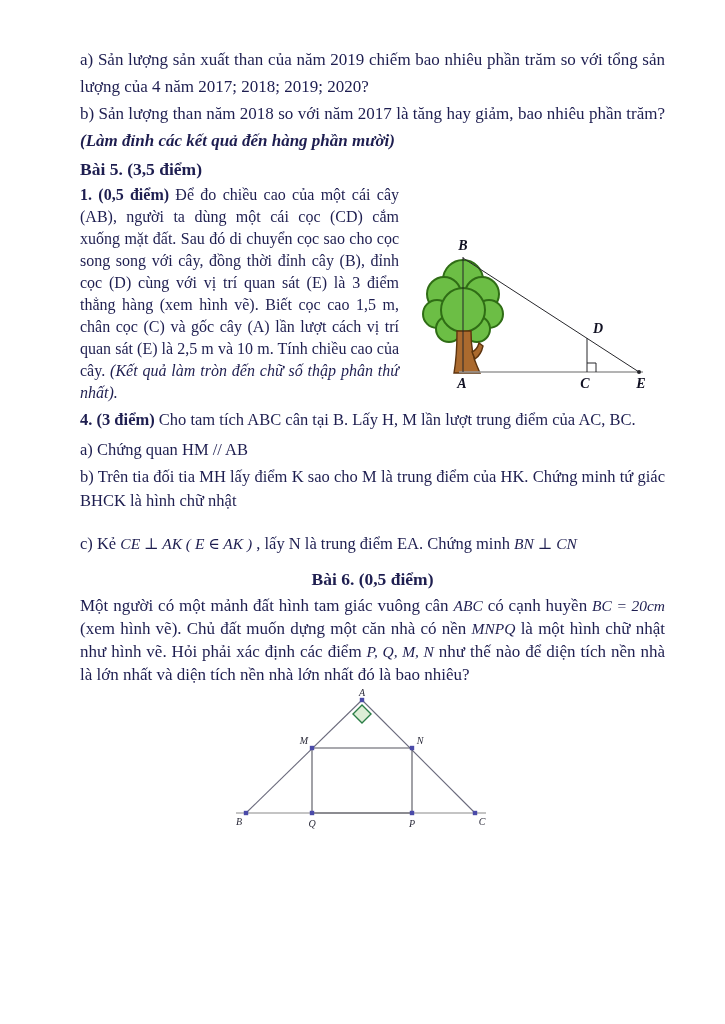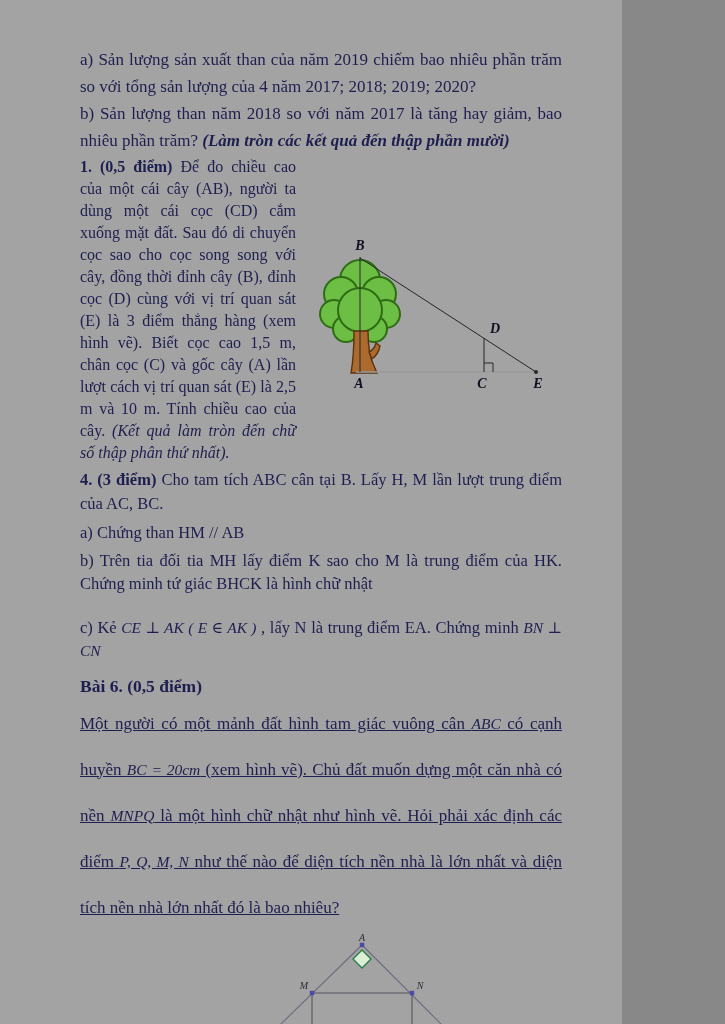--- a/index.html
+++ b/index.html
@@ -1,37 +1,37 @@
 <!DOCTYPE html>
 <html><head>
 <meta charset="utf-8">
 <style>
   html,body{margin:0;padding:0;background:#888;}
   .page{
     position:relative;
-    width:622px;height:1024px;
-    background:#a3a3a3;
+    width:725px;height:1024px;
+    background:#ffffff;
     overflow:hidden;
     font-family:"Liberation Serif","DejaVu Serif",serif;
     color:#1e1e50;
     box-sizing:border-box;
     padding:46px 60px 0 80px;
   }
   p{margin:0;}
   .para{font-size:17px;line-height:27px;text-align:justify;}
   .tight{font-size:16.5px;line-height:23.5px;text-align:justify;}
   .heading{font-size:17.5px;line-height:26px;font-weight:bold;margin-top:2px;margin-bottom:2px;}
   .b{font-weight:bold;}
   .i{font-style:italic;}
   .bi{font-weight:bold;font-style:italic;}
   .math{font-style:italic;font-size:15.5px;font-family:"Liberation Serif","DejaVu Serif",serif;}
-  .p1-row{display:flex;align-items:center;margin-top:2px;}
+  .p1-row{display:flex;align-items:flex-end;margin-top:2px;}
   .p1-text{width:368px;font-size:16px;line-height:22px;text-align:justify;}
   .p1-fig{width:252px;margin-left:14px;margin-top:16px;flex:0 0 auto;}
-  .wide{line-height:46px;text-decoration:underline;}
+  .wide{line-height:23px;}
   .fig2-wrap{margin-left:152px;margin-top:2px;width:270px;}
   
   .foliage{fill:#6cbe45;stroke:#2f6d15;stroke-width:2;}
   .trunk{fill:#ab6a2e;stroke:#5c330e;stroke-width:1.4;}
   .sightline{stroke:#26262b;stroke-width:1;fill:none;}
   .groundline{stroke:#9a9a9a;stroke-width:1.3;fill:none;}
   .ralight{stroke:#26262b;stroke-width:1;fill:none;}
   .fig1-label{font-family:"Liberation Serif","DejaVu Serif",serif;font-weight:bold;font-style:italic;font-size:14px;fill:#101022;}
   .fig2-label{font-family:"Liberation Serif","DejaVu Serif",serif;font-style:italic;font-size:10px;fill:#2b2b3a;}
   .pt{fill:#4a4aa8;stroke:none;}
@@ -40,22 +40,23 @@
   .rect-line{stroke:#55555f;stroke-width:1.1;fill:none;}
   .angle{fill:#ddeed6;stroke:#2a7d46;stroke-width:1.4;}
 </style>
 </head>
 <body>
 
 <div class="page">
 
   <p class="para">a) Sản lượng sản xuất than của năm 2019 chiếm bao nhiêu phần trăm so với tổng sản lượng của 4 năm 2017; 2018; 2019; 2020?</p>
 
-  <p class="para"><span>b) Sản lượng than năm 2018 so với năm 2017 là tăng hay giảm, bao nhiêu phần trăm? </span><span class="bi">(Làm tròn các kết quả đến thập phần mười)</span></p>
+  <p class="para"><span>b) Sản lượng than năm 2018 so với năm 2017 là tăng hay giảm, bao nhiêu phần trăm? </span><span class="bi">(Làm đỉnh các kết quả đến hàng phần mười)</span></p>
 
+  <p class="heading">Bài 5. (3,5 điểm)</p>
 
   <div class="p1-row">
     <p class="p1-text"><span class="b">1. (0,5 điểm)</span><span> Để đo chiều cao của một cái cây (AB), người ta dùng một cái cọc (CD) cắm xuống mặt đất. Sau đó di chuyển cọc sao cho cọc song song với cây, đồng thời đỉnh cây (B), đỉnh cọc (D) cùng với vị trí quan sát (E) là 3 điểm thẳng hàng (xem hình vẽ).  Biết cọc cao 1,5 m, chân cọc (C) và gốc cây (A) lần lượt cách vị trí quan sát (E) là 2,5 m và 10 m. Tính chiều cao của cây. </span><span class="i">(Kết quả làm tròn đến chữ số thập phân thứ nhất).</span></p>
 
     <div class="p1-fig">
       <svg width="252" height="168" viewBox="0 0 252 168">
 
         <g>
           <circle class="foliage" cx="50" cy="48" r="20"></circle>
           <circle class="foliage" cx="31" cy="62" r="17"></circle>
@@ -87,27 +88,27 @@
         <text class="fig1-label" x="180" y="101" text-anchor="start">D</text>
         <text class="fig1-label" x="49" y="156" text-anchor="middle">A</text>
         <text class="fig1-label" x="172" y="156" text-anchor="middle">C</text>
         <text class="fig1-label" x="228" y="156" text-anchor="middle">E</text>
       </svg>
     </div>
   </div>
 
   <p class="tight" style="margin-top:4px;"><span class="b">4. (3 điểm)</span><span> Cho tam tích ABC cân tại B. Lấy H, M lần lượt trung điểm của AC, BC.</span></p>
 
-  <p class="tight" style="margin-top:6px;">a) Chứng than HM // AB</p>
+  <p class="tight" style="margin-top:6px;">a) Chứng quan HM // AB</p>
 
   <p class="tight" style="margin-top:4px;">b) Trên tia đối tia MH lấy điểm K sao cho M là trung điểm của HK. Chứng minh tứ giác BHCK là hình chữ nhật</p>
 
   <p class="tight" style="margin-top:20px;"><span>c) Kẻ </span><span class="math">CE ⊥ AK ( E ∈ AK )</span><span> , lấy N là trung điểm EA. Chứng minh </span><span class="math">BN ⊥ CN</span></p>
 
-  <p class="heading" style="margin-top:10px;">Bài 6. (0,5 điểm)</p>
+  <p class="heading" style="margin-top:10px;text-align:center;">Bài 6. (0,5 điểm)</p>
 
   <p class="para wide"><span>Một người có một mảnh đất hình tam giác vuông cân </span><span class="math">ABC</span><span> có cạnh huyền </span><span class="math">BC = 20cm</span><span> (xem hình vẽ). Chủ đất muốn dựng một căn nhà có nền </span><span class="math">MNPQ</span><span> là một hình chữ nhật như hình vẽ. Hỏi phải xác định các điểm </span><span class="math">P, Q, M, N</span><span> như thế nào để diện tích nền nhà là lớn nhất và diện tích nền nhà lớn nhất đó là bao nhiêu?</span></p>
 
   <div class="fig2-wrap">
     <svg width="270" height="150" viewBox="0 0 270 150">
 
       <line class="baseline2" x1="4" y1="125" x2="254" y2="125"></line>
 
       <line class="side" x1="130" y1="12" x2="14" y2="125"></line>
       <line class="side" x1="130" y1="12" x2="243" y2="125"></line>

